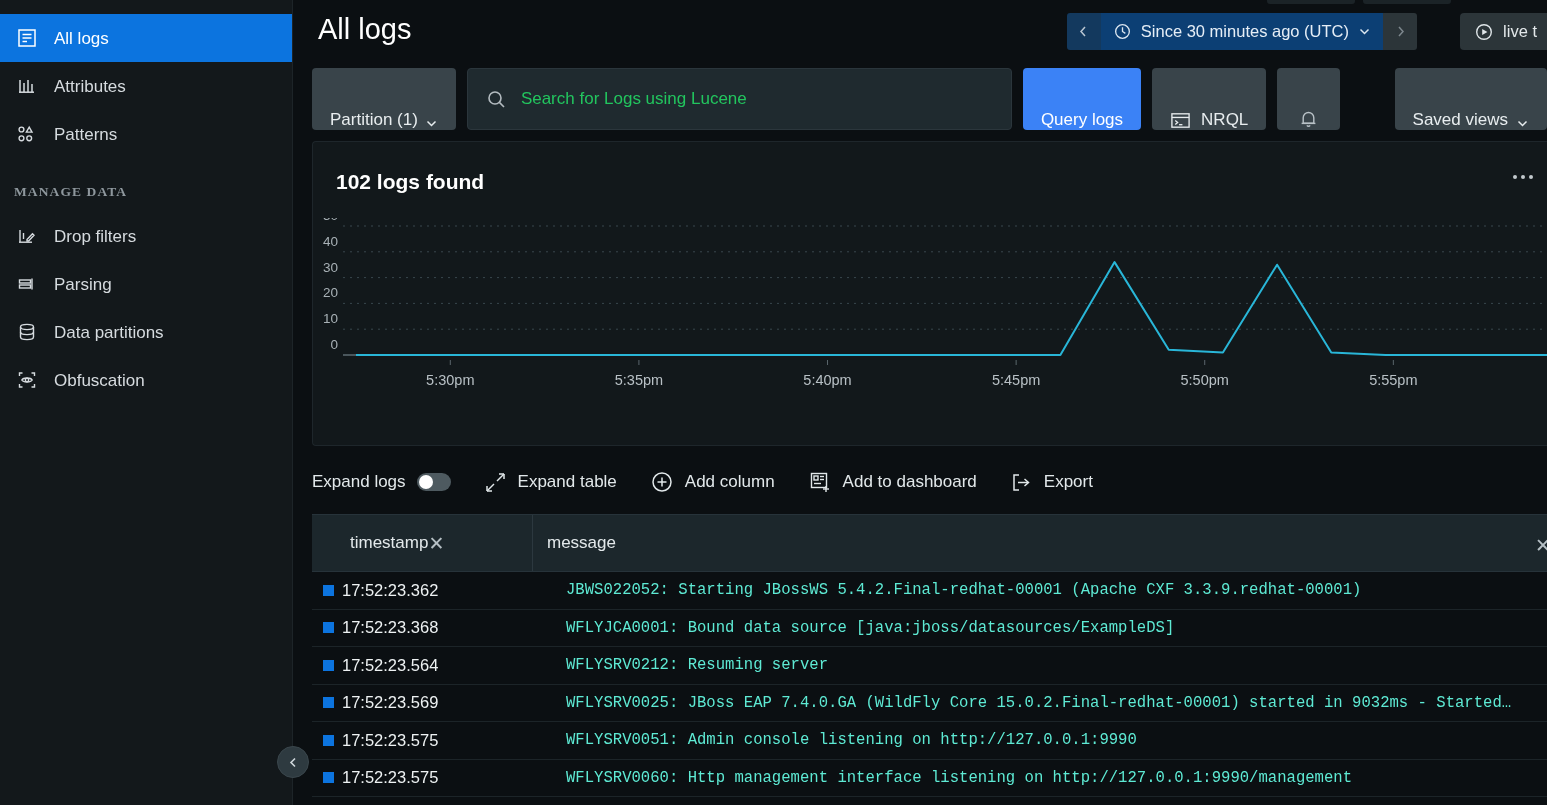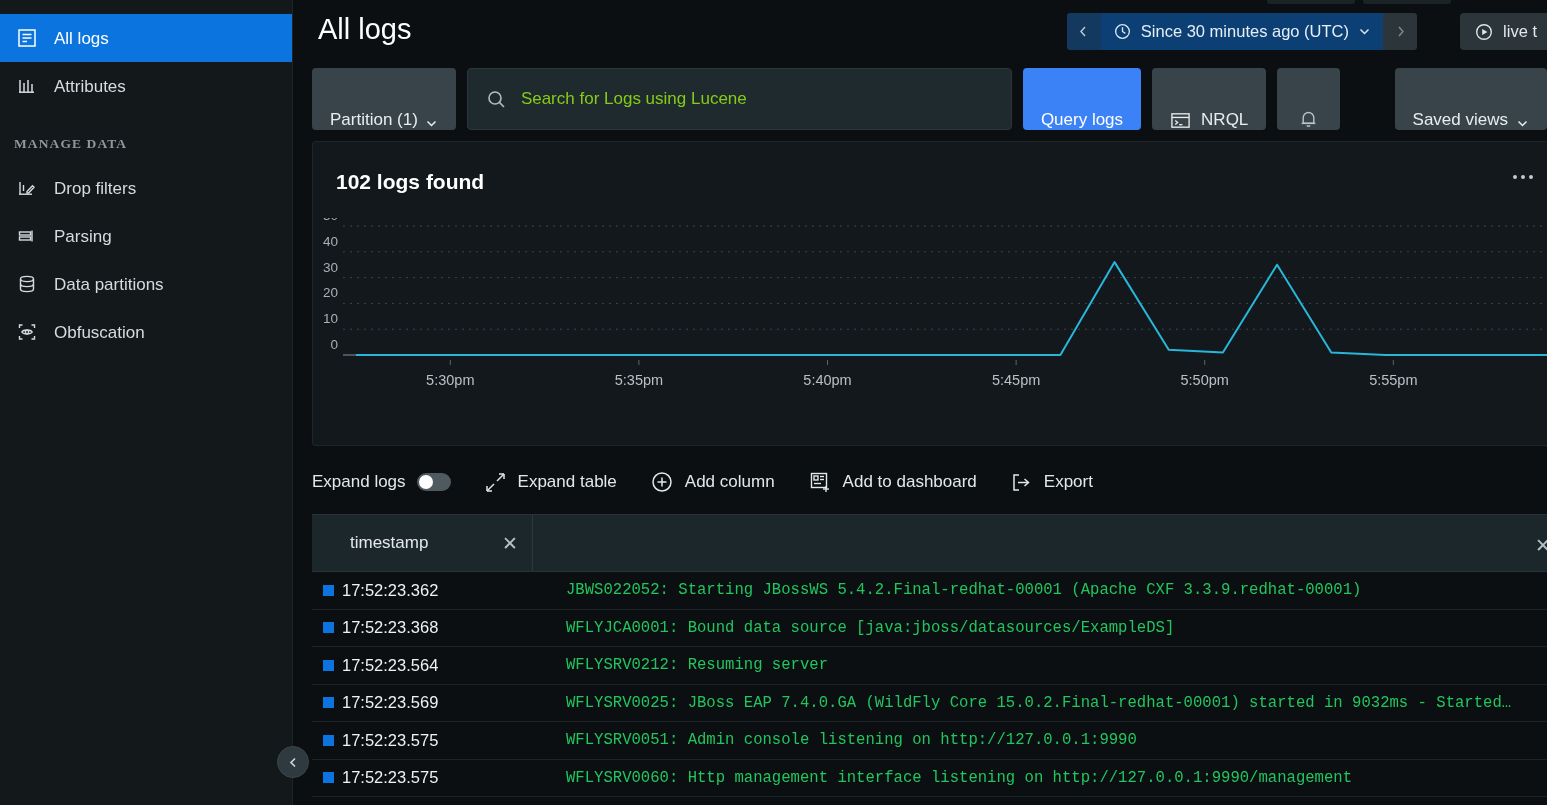--- a/index.html
+++ b/index.html
@@ -79,21 +79,21 @@
   .queryrow { position: absolute; left: 19px; top: 68px; right: 0; height: 62px; display: flex; gap: 11px; }
   .btn {
     background: #39444a; border-radius: 4px; display: flex; align-items: flex-end; justify-content: center;
     color: #e8edef; font-size: 17px; cursor: pointer; gap: 10px; padding: 0 18px; white-space: nowrap;
   }
   .btn.partition { width: 156px; gap: 7px; }
   .search-box {
     flex: 0 0 545px; background: #1f2a2f; border: 1px solid #2b363c; border-radius: 4px;
     display: flex; align-items: center; gap: 14px; padding: 0 18px;
   }
-  .search-ph { color: #84cc16; font-size: 17px; }
+  .search-ph { color: #22c55e; font-size: 17px; }
   .btn.primary { background: #3b82f6; color: #fff; width: 135px; }
   .btn.nrql { width: 134px; }
   .btn.bell { width: 97px; }
   .btn.saved { gap: 8px; margin-left: 44px; }
 
   
   .card {
     position: absolute; left: 19px; top: 141px; right: 0; height: 305px;
     background: #12181b; border: 1px solid #1e262b; border-right: none; border-radius: 4px 0 0 4px;
   }
@@ -113,34 +113,34 @@
   }
   .toggle i { position: absolute; left: 2px; top: 2px; width: 14px; height: 14px; border-radius: 50%; background: #fff; }
 
   
   .table { position: absolute; left: 19px; top: 514px; right: 0; bottom: 0; }
   .thead {
     height: 58px; background: #1c272c; border-top: 1px solid #27333a; border-bottom: 1px solid #27333a;
     display: flex; align-items: center; position: relative;
   }
   .th { color: #e3e9eb; font-size: 17px; display: flex; align-items: center; height: 100%; }
-  .th.ts { width: 221px; padding-left: 38px; justify-content: space-between; padding-right: 14px;
+  .th.ts { width: 221px; padding-left: 38px; padding-right: 14px;
            border-right: 1px solid #2c383f; }
   .th.msg { padding-left: 14px; flex: 1; }
   .th-x { color: #b6c0c5; font-size: 19px; cursor: pointer; line-height: 1; }
   .th-close-right { position: absolute; right: -4px; top: 19px; color: #b6c0c5; font-size: 19px; cursor: pointer; }
 
   .row { height: 37.5px; display: flex; align-items: center; border-bottom: 1px solid #1c2428; }
   .row .sq { width: 11px; height: 11px; background: #0c74df; margin-left: 11px; flex: 0 0 11px; }
   .row .ts {
     width: 221px; padding-left: 8px; color: #eef2f3; font-size: 16.5px;
     font-family: "Liberation Sans", sans-serif; flex: 0 0 auto;
   }
   .row .msg {
-    padding-left: 11px; color: #22c55e; font-size: 15.6px;
+    padding-left: 11px; color: #5eead4; font-size: 15.6px;
     font-family: "Liberation Mono", monospace; white-space: nowrap; overflow: hidden;
   }
 </style>
 </head>
 <body>
 
 <div id="app">
 
   <div class="sidebar">
 
@@ -162,20 +162,31 @@
           <line x1="4" y1="5" x2="4" y2="17"></line>
           <line x1="8" y1="8" x2="8" y2="17"></line>
           <line x1="12" y1="5" x2="12" y2="17"></line>
           <line x1="16" y1="9" x2="16" y2="17"></line>
           <line x1="3" y1="17.2" x2="18" y2="17.2"></line>
         </svg>
       </span>
       <span class="nav-label">Attributes</span>
     </div>
 
+    <div class="nav-item">
+      <span class="ico">
+        <svg width="22" height="22" viewBox="0 0 22 22" fill="none" stroke="#d6dbdf" stroke-width="1.4">
+          <circle cx="5.5" cy="6.5" r="2.4"></circle>
+          <path d="M13.2 4.2 L16 9.1 H10.4 Z"></path>
+          <circle cx="5.5" cy="15.3" r="2.4"></circle>
+          <circle cx="13.2" cy="15.3" r="2.4"></circle>
+        </svg>
+      </span>
+      <span class="nav-label">Patterns</span>
+    </div>
 
     <div class="nav-section">MANAGE DATA</div>
 
     <div class="nav-item">
       <span class="ico">
         <svg width="22" height="22" viewBox="0 0 22 22" fill="none" stroke="#d6dbdf" stroke-width="1.4">
           <line x1="4" y1="5" x2="4" y2="17"></line>
             <line x1="3" y1="17.2" x2="16" y2="17.2"></line>
           <line x1="7.5" y1="8" x2="7.5" y2="14"></line>
           <path d="M11 14.5 L16.5 8.8 L18 10.3 L12.6 16 H11 Z"></path>
@@ -398,20 +409,23 @@
         <span>Export</span>
       </div>
     </div>
 
     <div class="table">
       <div class="thead">
         <div class="th ts">
           <span>timestamp</span>
           <span class="th-x">✕</span>
         </div>
+        <div class="th msg">
+          <span>message</span>
+        </div>
         <span class="th-close-right">✕</span>
       </div>
       <div id="rows">
           <div class="row">
             <span class="sq"></span>
             <span class="ts">17:52:23.362</span>
             <span class="msg">JBWS022052: Starting JBossWS 5.4.2.Final-redhat-00001 (Apache CXF 3.3.9.redhat-00001)</span>
           </div>
           <div class="row">
             <span class="sq"></span>

